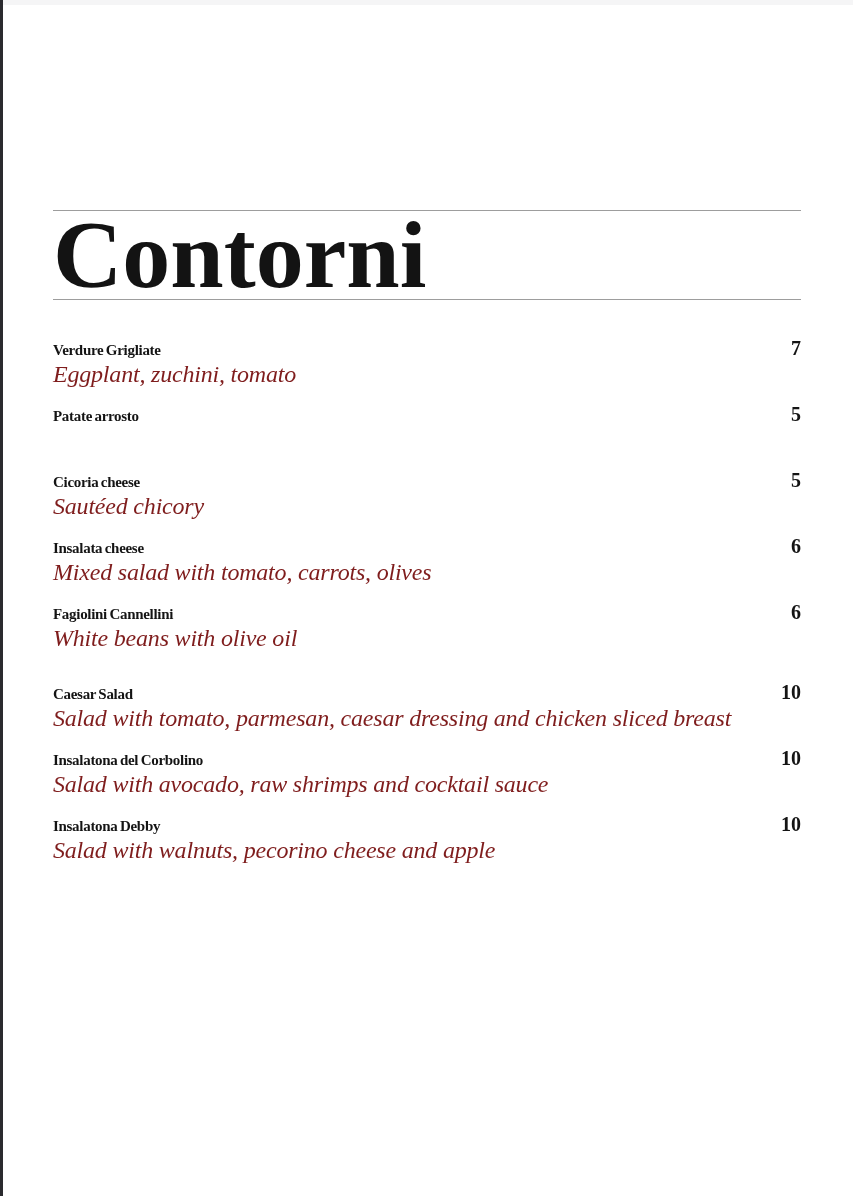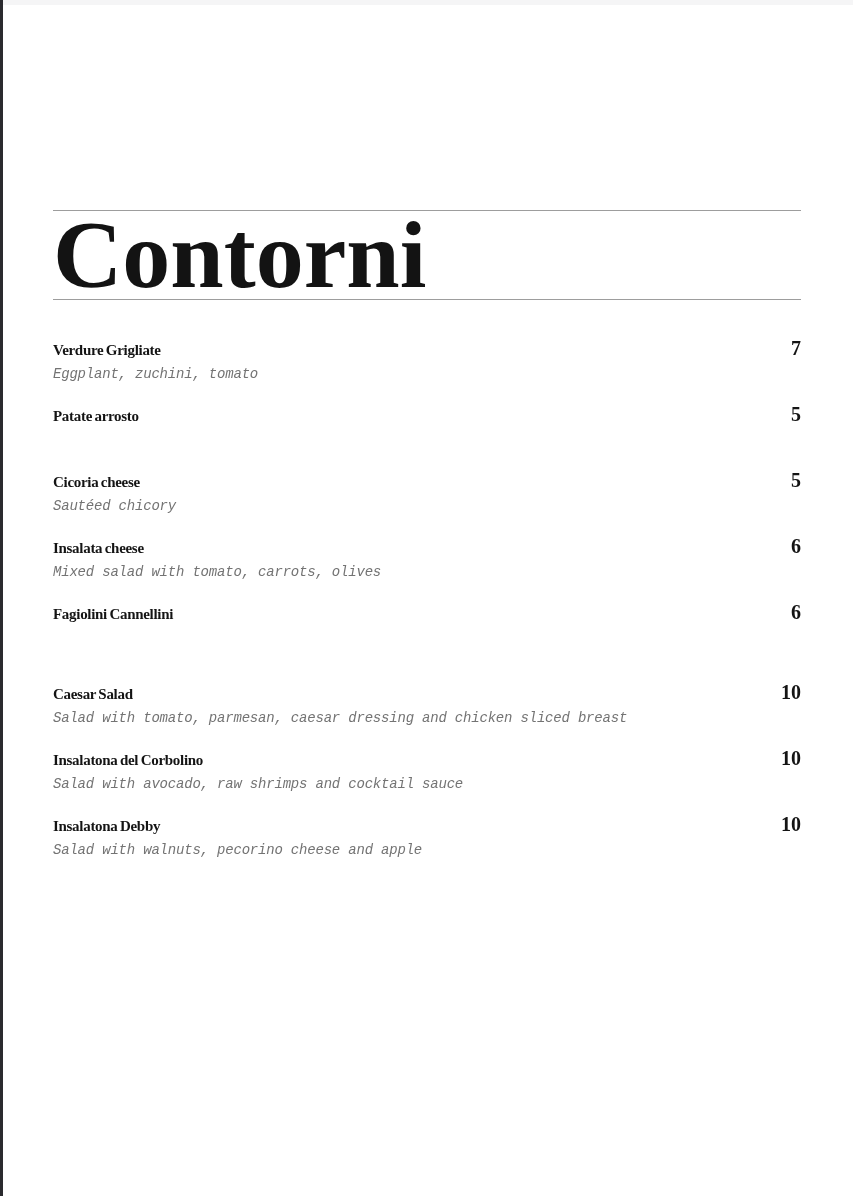--- a/index.html
+++ b/index.html
@@ -79,25 +79,24 @@
     color: #141414;
   }
   .item-price {
     font-weight: bold;
     font-size: 20px;
     line-height: 24px;
     color: #141414;
   }
   .item-description {
     font-style: italic;
-    font-size: 14px;
+    font-size: 24px;
     line-height: 24px;
     letter-spacing: -0.2px;
-    color: #737373;
-    font-family: Liberation Mono, monospace;
+    color: #7f1d1d;
   }
 </style>
 </head>
 <body>
 
 <div class="top-edge"></div>
 <div class="left-edge"></div>
 
 <div class="menu">
 
@@ -136,20 +135,21 @@
           <span class="item-price">6</span>
         </div>
         <div class="item-description">Mixed salad with tomato, carrots, olives</div>
       </div>
 
       <div class="menu-item">
         <div class="item-row">
           <span class="item-name">Fagiolini Cannellini</span>
           <span class="item-price">6</span>
         </div>
+        <div class="item-description">White beans with olive oil</div>
       </div>
 
     </div>
   </section>
 
   <section class="section-1">
     <div class="items">
 
       <div class="menu-item">
         <div class="item-row">

